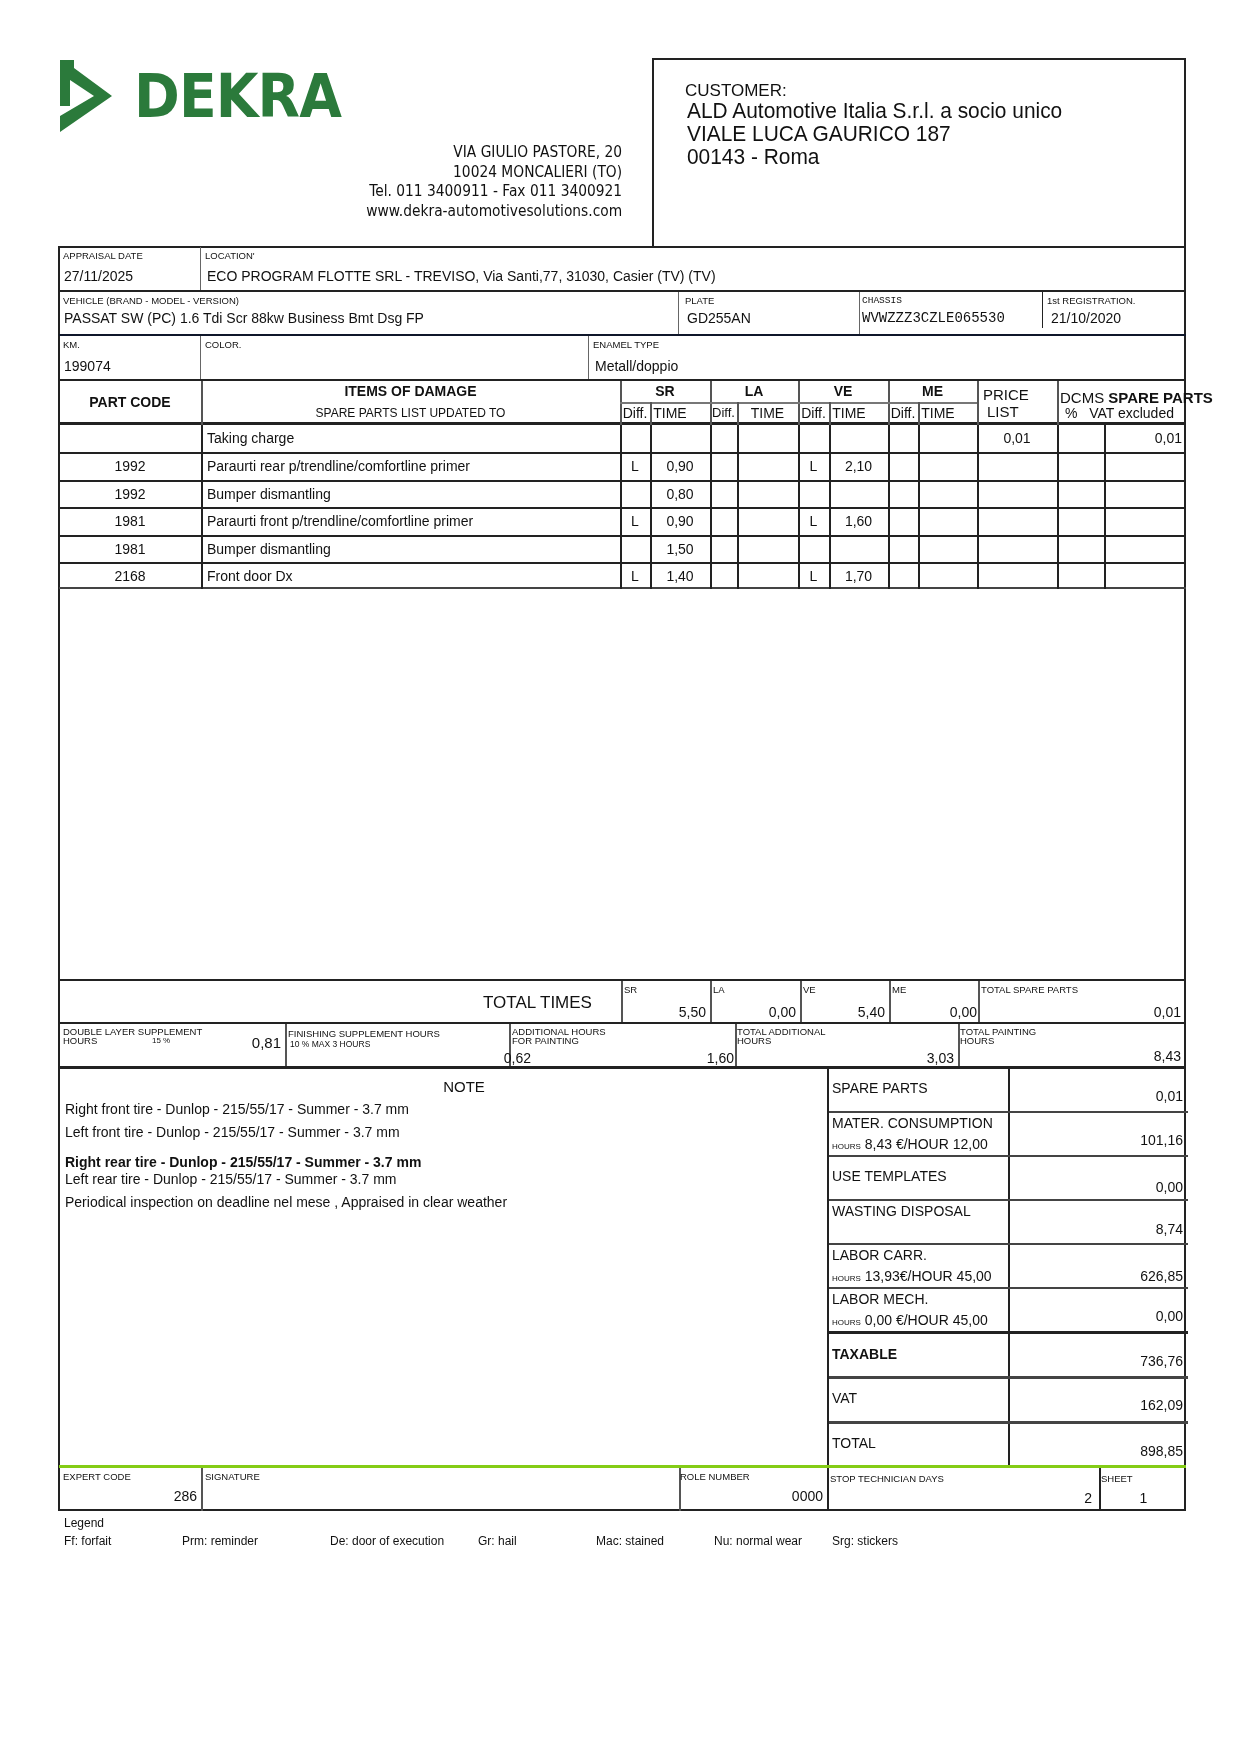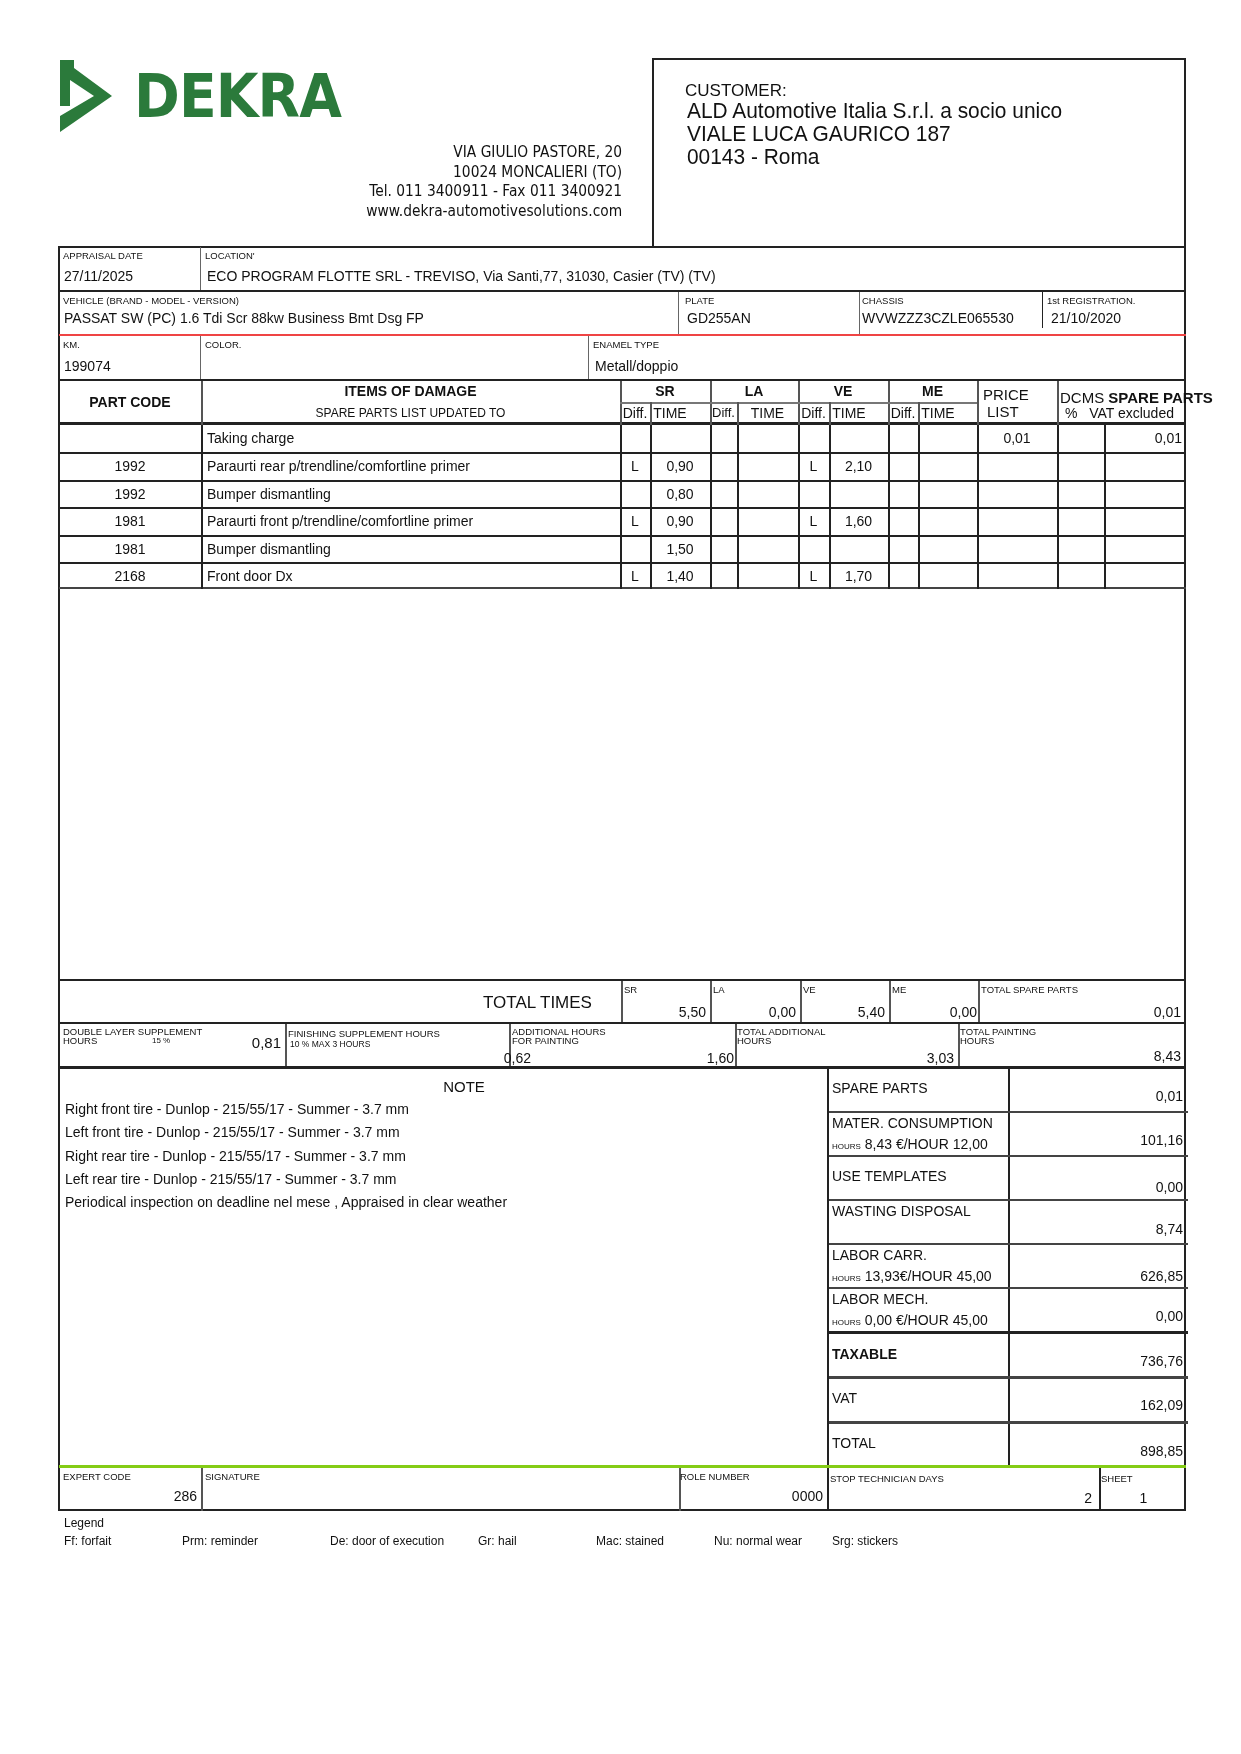--- a/index.html
+++ b/index.html
@@ -51,30 +51,30 @@
   <div class="cell" style="left:0;top:0;width:142px;height:43px;">
     <span class="lbl">APPRAISAL DATE</span>
     <span class="val" style="left:5px;top:21px;">27/11/2025</span>
   </div>
   <div class="abs" style="left:142px;top:0;width:985px;height:43px;">
     <span class="lbl">LOCATION'</span>
     <span class="val" style="left:6px;top:21px;">ECO PROGRAM FLOTTE SRL - TREVISO, Via Santi,77, 31030, Casier (TV) (TV)</span>
   </div>
 </div>
 
-<div class="abs" style="left:59px;top:292px;width:1127px;height:44px;border-bottom:2px solid #ef4444;">
+<div class="abs" style="left:59px;top:292px;width:1127px;height:44px;border-bottom:2px solid #0f172a;">
   <div class="cell" style="left:0;top:0;width:620px;height:42px;">
     <span class="lbl">VEHICLE (BRAND - MODEL - VERSION)</span>
     <span class="val" style="left:5px;top:18px;">PASSAT SW (PC) 1.6 Tdi Scr 88kw Business Bmt Dsg FP</span>
   </div>
   <div class="cell" style="left:620px;top:0;width:181px;height:42px;">
     <span class="lbl" style="left:6px;">PLATE</span>
     <span class="val" style="left:8px;top:18px;">GD255AN</span>
   </div>
-  <div class="cell" style="left:801px;top:0;width:183px;height:36px;border-right:1.5px solid #222;">
+  <div class="cell" style="left:801px;top:0;width:183px;height:36px;border-right:1.5px solid #222;font-family:Liberation Mono, monospace;">
     <span class="lbl" style="left:2px;">CHASSIS</span>
     <span class="val" style="left:2px;top:18px;">WVWZZZ3CZLE065530</span>
   </div>
   <div class="abs" style="left:984px;top:0;width:143px;height:42px;">
     <span class="lbl" style="left:4px;">1st REGISTRATION.</span>
     <span class="val" style="left:8px;top:18px;">21/10/2020</span>
   </div>
 </div>
 
 <div class="abs" style="left:59px;top:336px;width:1127px;height:45px;border-bottom:2px solid #222;">
@@ -241,21 +241,21 @@
   <span class="val r" style="left:678px;top:26px;width:217px;">3,03</span>
 
   <span class="lbl" style="left:901px;top:3px;line-height:9px;"><span>TOTAL PAINTING</span><br><span>HOURS</span></span>
   <span class="val r" style="left:901px;top:24px;width:221px;">8,43</span>
 </div>
 
 <div class="abs" style="left:59px;top:1069px;width:768px;height:396px;">
   <div class="td c" style="left:0;top:9px;width:810px;font-size:15px;">NOTE</div>
   <div class="td" style="left:6px;top:32px;">Right front tire - Dunlop - 215/55/17 - Summer - 3.7 mm</div>
   <div class="td" style="left:6px;top:55px;">Left front tire - Dunlop - 215/55/17 - Summer - 3.7 mm</div>
-  <div class="td" style="left:6px;top:79px;">Right rear tire - Dunlop - 215/55/17 - Summer - 3.7 mm</div>
+  <div class="td" style="left:6px;top:85px;font-weight:bold;">Right rear tire - Dunlop - 215/55/17 - Summer - 3.7 mm</div>
   <div class="td" style="left:6px;top:102px;">Left rear tire - Dunlop - 215/55/17 - Summer - 3.7 mm</div>
   <div class="td" style="left:6px;top:125px;">Periodical inspection on deadline nel mese , Appraised in clear weather</div>
 </div>
 
 <div class="abs" style="left:827px;top:1069px;width:359px;height:397px;border-left:2px solid #222;">
   <div class="vline" style="left:179px;top:0;height:397px;background:#222;"></div>
   <div class="abs" style="left:0;top:42px;width:359px;height:2px;background:#444;"></div>
   <div class="abs" style="left:0;top:86px;width:359px;height:2px;background:#444;"></div>
   <div class="abs" style="left:0;top:130px;width:359px;height:2px;background:#444;"></div>
   <div class="abs" style="left:0;top:174px;width:359px;height:2px;background:#444;"></div>

